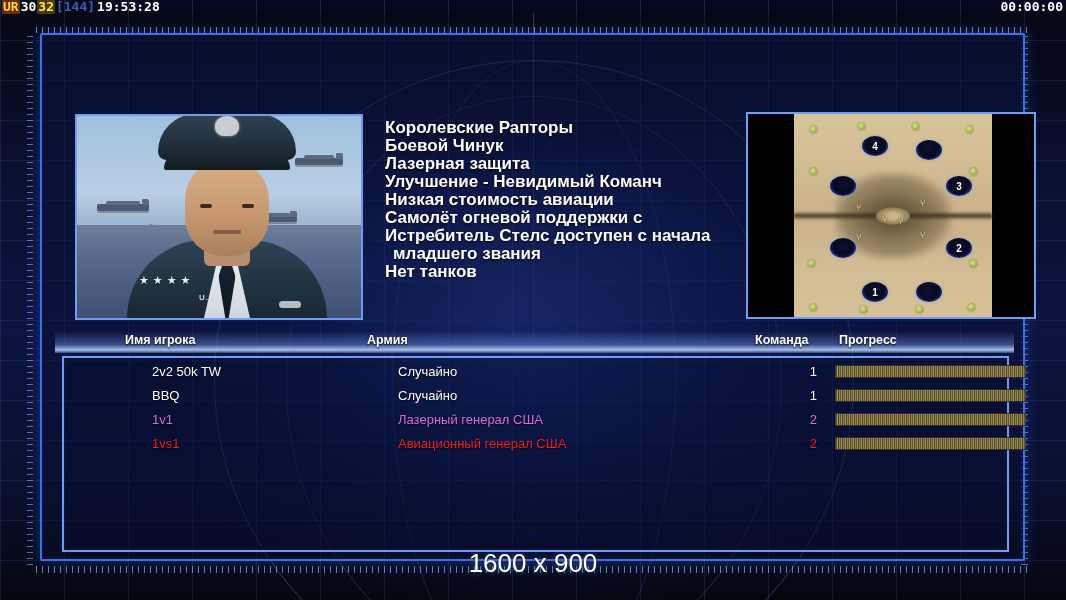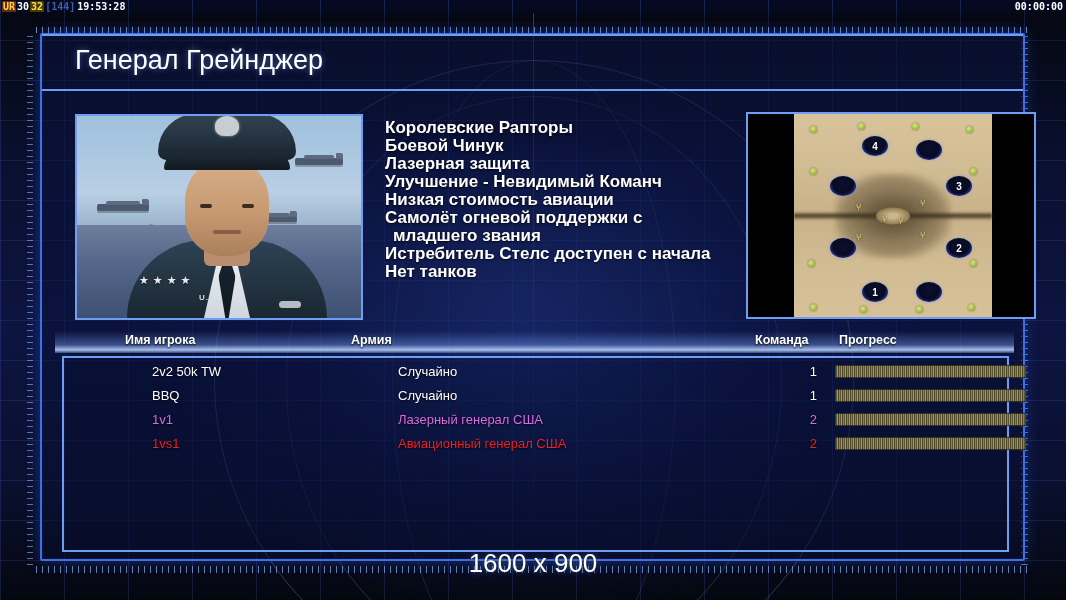--- a/index.html
+++ b/index.html
@@ -37,21 +37,21 @@
     position:absolute; left:330px; top:150px; width:430px; height:330px;
     background:radial-gradient(ellipse at 45% 45%, rgba(60,100,210,.30), rgba(30,55,150,.10) 60%, transparent 75%);
     filter:blur(10px);
   }
 
   
   #topbar {
     position:absolute; left:0; top:0; width:1066px; height:13px;
     background:linear-gradient(180deg,#050a22,#04081c);
     font-family:"DejaVu Sans Mono", monospace;
-    font-size:10px; font-weight:bold; line-height:13px;
+    font-size:13px; font-weight:bold; line-height:13px;
     letter-spacing:0px; z-index:40;
   }
   #topbar-grid {
     position:absolute; inset:0;
     background-image:repeating-linear-gradient(to right, rgba(70,110,210,.28) 0 1px, transparent 1px 64px);
   }
   #perf { position:absolute; left:2px; top:0; white-space:nowrap; }
   #perf span { padding:0 1px; }
   .p-ur   { color:#ffd24a; background:#6b2b08; }
   .p-n1   { color:#ffffff; }
@@ -239,21 +239,21 @@
   #table-wrap { position:absolute; left:0; top:296px; width:100%; height:230px; }
   #thead {
     position:absolute; left:13px; top:0; width:959px; height:22px;
     background:linear-gradient(180deg, rgba(18,34,110,.0) 0%, rgba(120,160,245,.42) 62%, rgba(190,215,255,.88) 86%, rgba(120,160,245,.35) 100%);
   }
   #thead .th {
     position:absolute; top:2px; font-size:12.5px; font-weight:bold; color:#fff;
     text-shadow:0 1px 2px rgba(0,0,0,.9);
   }
   #th-name { left:70px; }
-  #th-army { left:296px; }
+  #th-army { left:312px; }
   #th-team { left:700px; }
   #th-prog { left:784px; }
 
   #tbody {
     position:absolute; left:20px; top:25px; width:947px; height:196px;
     border:2px solid #6f9cf5;
     background:rgba(6,12,46,.30);
   }
   .trow { position:absolute; left:0; width:100%; height:24px;margin-left:44px; }
   .trow .cell { position:absolute; font-size:13px; line-height:24px; white-space:nowrap;
@@ -299,23 +299,20 @@
   <div id="clock">00:00:00</div>
 </div>
 
 <div id="ruler-top"></div>
 <div id="ruler-bottom"></div>
 <div id="ruler-left"></div>
 <div id="ruler-right"></div>
 
 <div id="panel">
 
-  <div id="titlebar">
-    <div id="page-title">Генерал Грейнджер</div>
-  </div>
 
   <div id="info-row">
 
     <div id="portrait-box">
       <div class="sky"></div>
       <div class="mtn-ridge"></div>
       <div class="mountains"></div>
       <div class="plane p1">
           <i class="wing"></i>
           <i class="tail"></i>
@@ -348,22 +345,22 @@
       </div>
     </div>
 
     <div id="abilities">
         <div class="ability">Королевские Рапторы</div>
         <div class="ability">Боевой Чинук</div>
         <div class="ability">Лазерная защита</div>
         <div class="ability">Улучшение - Невидимый Команч</div>
         <div class="ability">Низкая стоимость авиации</div>
         <div class="ability">Самолёт огневой поддержки с</div>
+        <div class="ability">Истребитель Стелс доступен с начала</div>
         <div class="ability indent">младшего звания</div>
-        <div class="ability">Истребитель Стелс доступен с начала</div>
         <div class="ability">Нет танков</div>
       </div>
 
     <div id="map-box">
       <div id="map-inner">
         <div id="map-center"></div>
         <div id="map-river"></div>
         <div id="map-eye"></div>
       <div class="start" style="left: 68px; top: 22px;">4</div>
           <div class="start" style="left: 122px; top: 26px;"></div>

